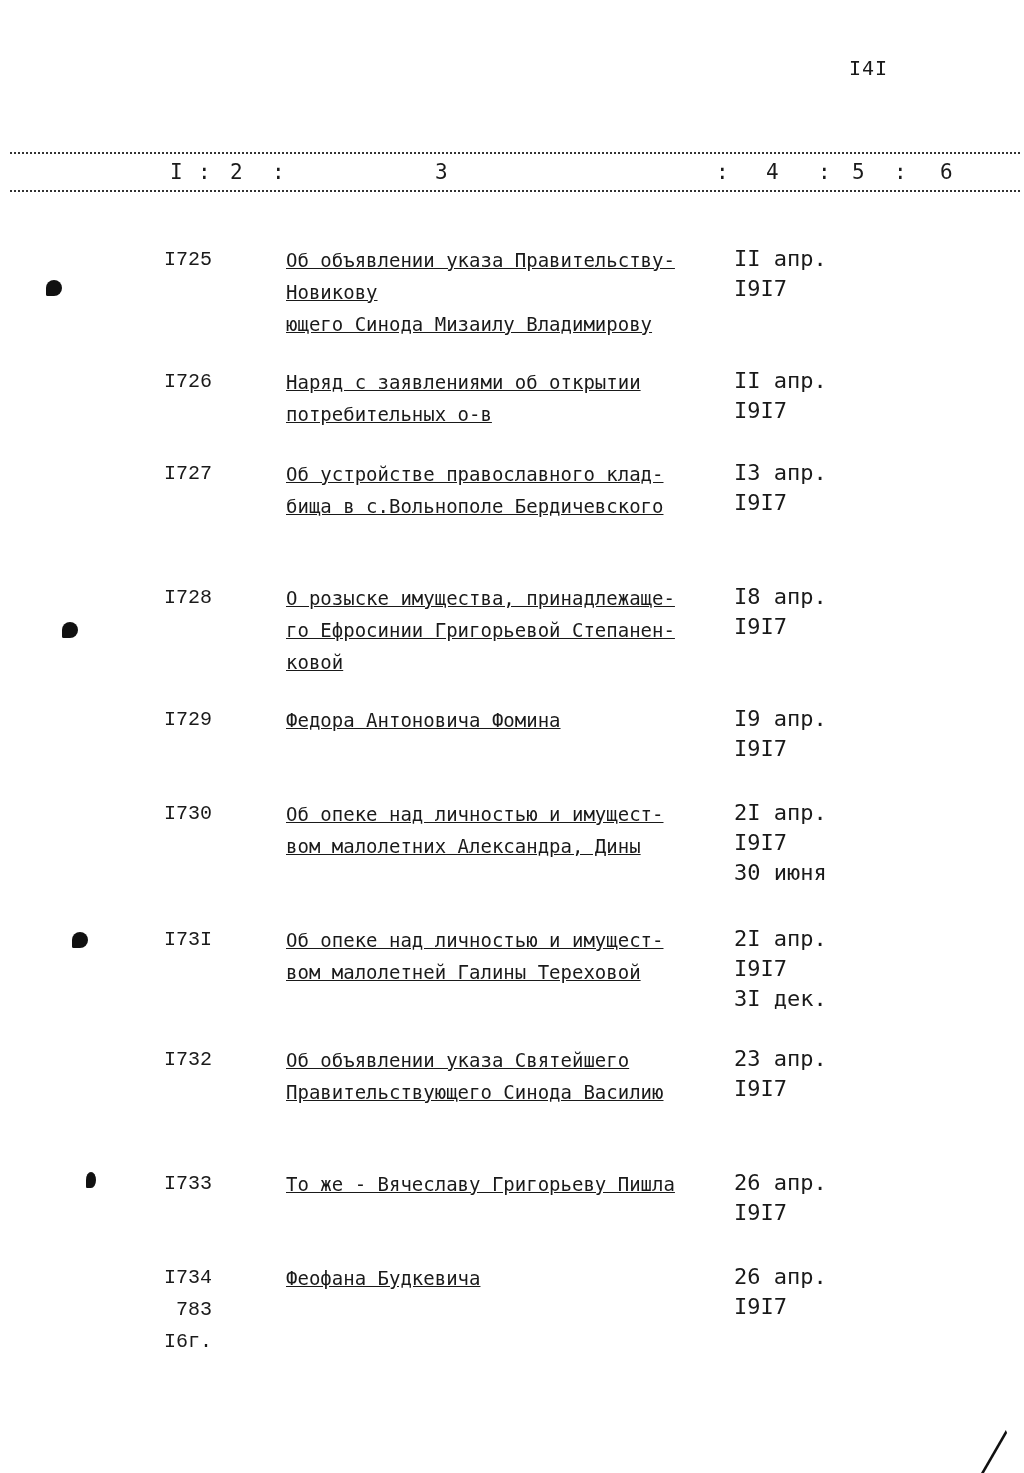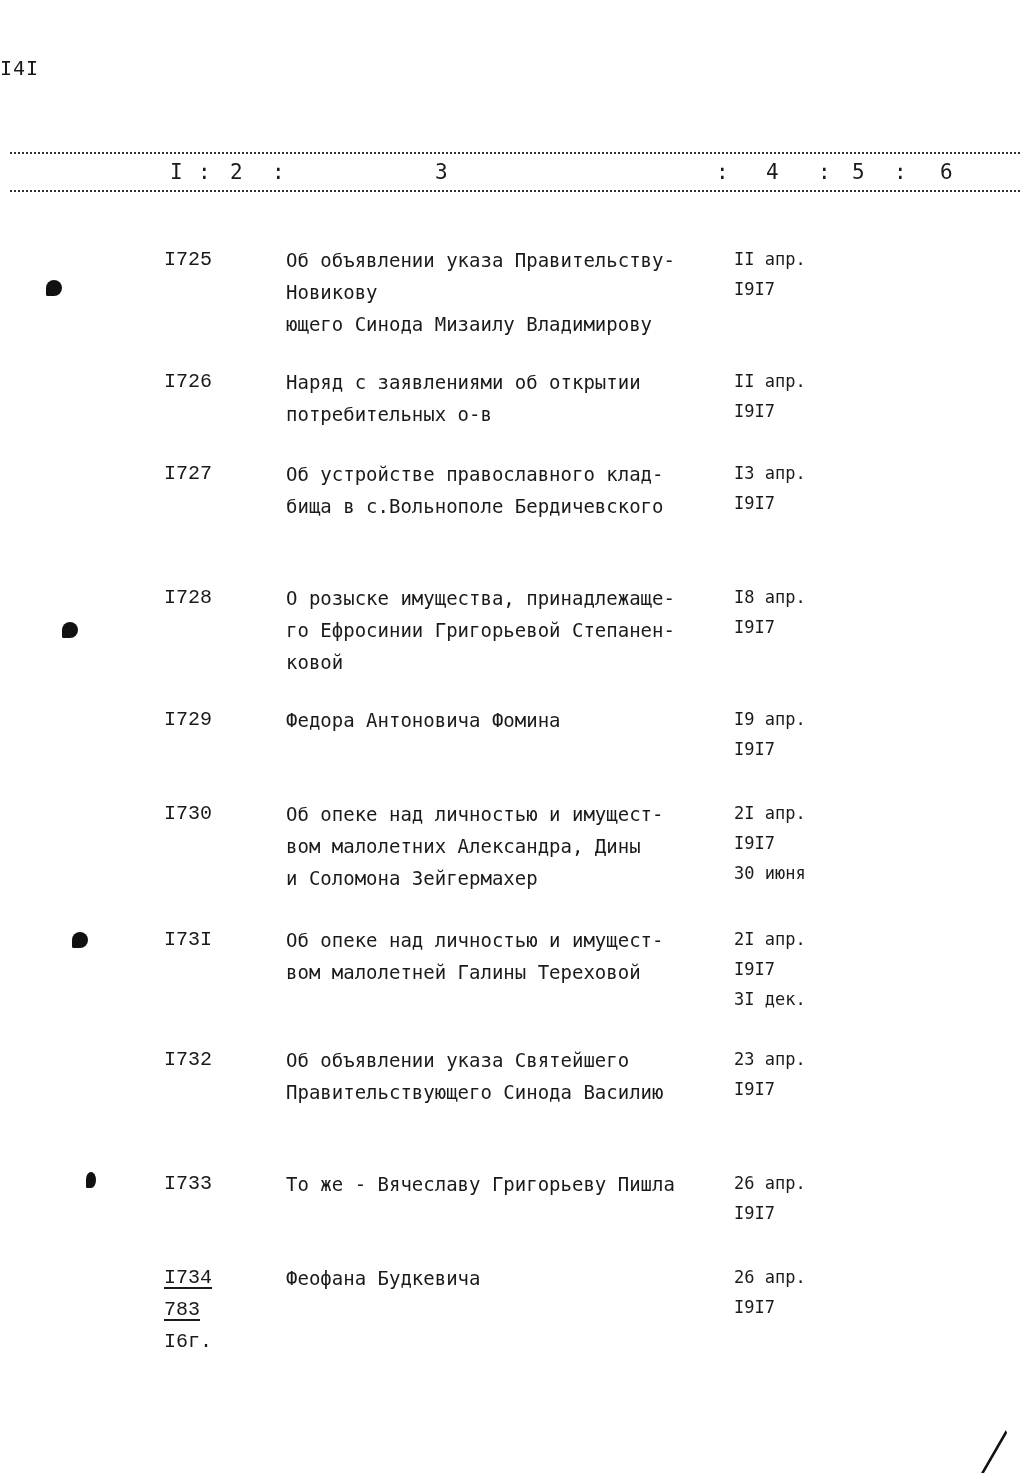--- a/index.html
+++ b/index.html
@@ -2,45 +2,45 @@
 <html><head>
 <meta charset="utf-8">
 <style>
   html, body { margin: 0; padding: 0; background: #ffffff; }
   body {
     width: 1024px; height: 1473px; position: relative; overflow: hidden;
     font-family: "DejaVu Sans Mono", "Liberation Mono", monospace;
     color: #1a1a1a;
   }
   .page-number {
-    position: absolute; top: 56px; left: 0; width: 888px; text-align: left;
+    position: absolute; top: 56px; left: 0; width: 888px; text-align: right;
     font-size: 20px; letter-spacing: 1px;
   }
   .rule {
     position: absolute; left: 10px; width: 1010px; height: 0;
     border-top: 2px dotted #333;
   }
   .rule.top { top: 152px; }
   .rule.bottom { top: 190px; }
   .colhead {
     position: absolute; top: 160px; font-size: 21px; letter-spacing: 1px;
   }
   .entry { position: absolute; left: 0; width: 1024px; }
   .num {
     position: absolute; left: 164px; font-size: 20px;
     font-family: "Liberation Mono", monospace;
   }
   .num .line { display: block; line-height: 32px; }
-  .num .u { text-decoration: underline; text-decoration-thickness: 2px; text-underline-offset: 4px; }
+  .num .u { text-decoration-thickness: 2px; text-underline-offset: 4px; text-align: right; }
   .title {
-    position: absolute; left: 286px; width: 450px; font-size: 19px; line-height: 32px;
+    position: absolute; left: 286px; width: 450px; font-size: 19px; line-height: 32px; text-decoration: underline;
   }
   .title .line { display: block; white-space: nowrap; }
   .date {
-    position: absolute; left: 734px; font-size: 17px; line-height: 30px;
+    position: absolute; left: 734px; font-size: 22px; line-height: 30px;
   }
   .date .line { display: block; white-space: nowrap; }
   .hole {
     position: absolute; width: 16px; height: 16px; background: #111; border-radius: 50% 50% 50% 10%;
   }
   .corner {
     position: absolute; right: 0; bottom: 0; width: 40px; height: 40px;
     border-left: 3px solid #111; border-top: 3px solid transparent;
     transform: skewX(-30deg); transform-origin: bottom right;
   }
@@ -136,21 +136,20 @@
   </div>
 </div>
 
 <div class="entry" style="top:798px">
   <div class="num">
       <span class="line">I730</span>
     </div>
   <div class="title">
     <span class="line">Об опеке над личностью и имущест-</span>
     <span class="line">вом малолетних Александра, Дины</span>
-    <span class="line">и Соломона Зейгермахер</span>
   </div>
   <div class="date">
     <span class="line">2I апр.</span>
     <span class="line">I9I7</span>
     <span class="line">30 июня</span>
   </div>
 </div>
 
 <div class="entry" style="top:924px">
   <div class="num">

